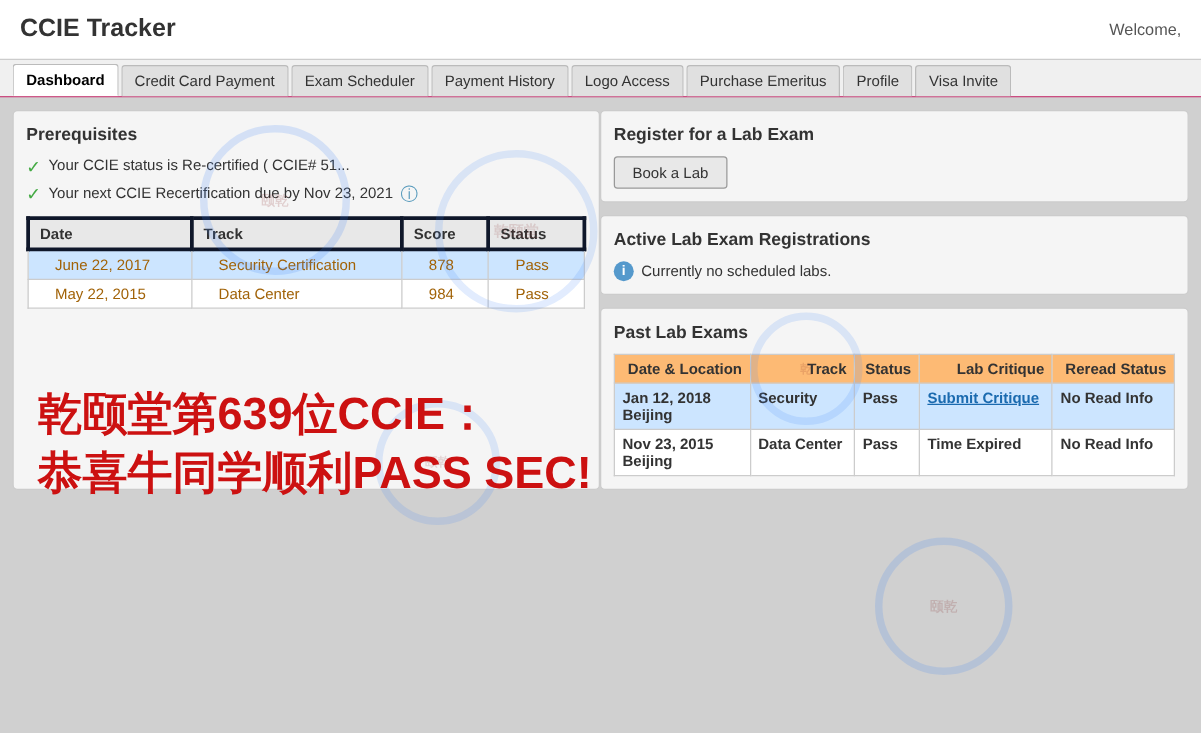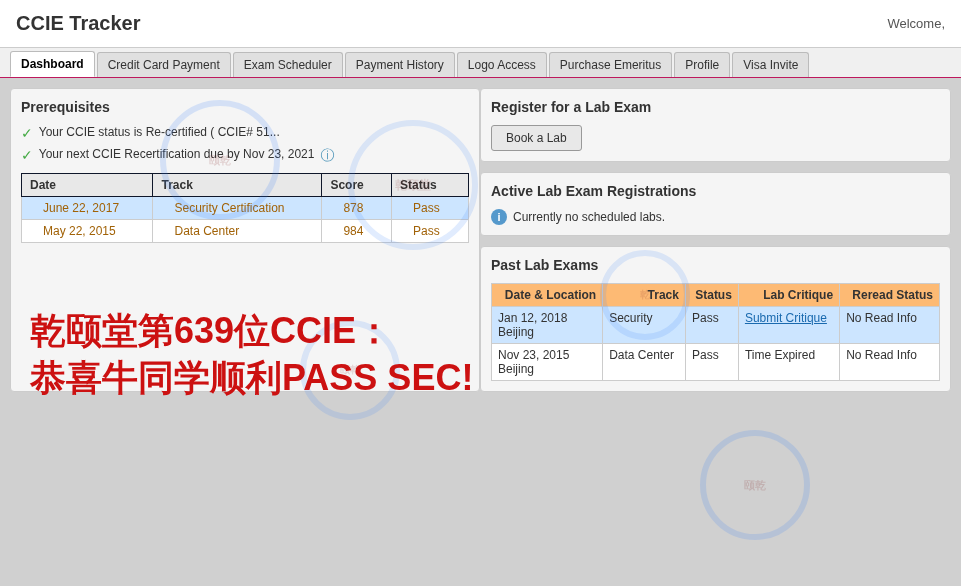--- a/index.html
+++ b/index.html
@@ -116,21 +116,21 @@
     .exams-table {
       width: 100%;
       border-collapse: collapse;
       font-size: 12px;
       margin-top: 8px;
     }
     .exams-table th {
       text-align: left;
       padding: 4px 8px;
       background: #e8e8e8;
-      border: 1px solid #0f172a;
+      border: 3px solid #0f172a;
       color: #333;
       font-weight: bold;
     }
     .exams-table td {
       padding: 4px 21px;
       border: 1px solid #ccc;
       color: #a16207;
     }
     .exams-table tr.highlight {
       background: #cce5ff;
@@ -191,20 +191,21 @@
       background: #fdba74;
       border: 1px solid #ccc;
       color: #333;
       font-weight: bold;
     }
     .past-lab-table td {
       padding: 4px 6px;
       border: 1px solid #ccc;
       color: #333;
       vertical-align: top;
+      font-weight: bold;
     }
     .past-lab-table tr.highlight {
       background: #cce5ff;
     }
     .past-lab-table tr:not(.highlight) {
       background: #fff;
     }
     .link-text {
       color: #1a6aaf;
       cursor: pointer;

